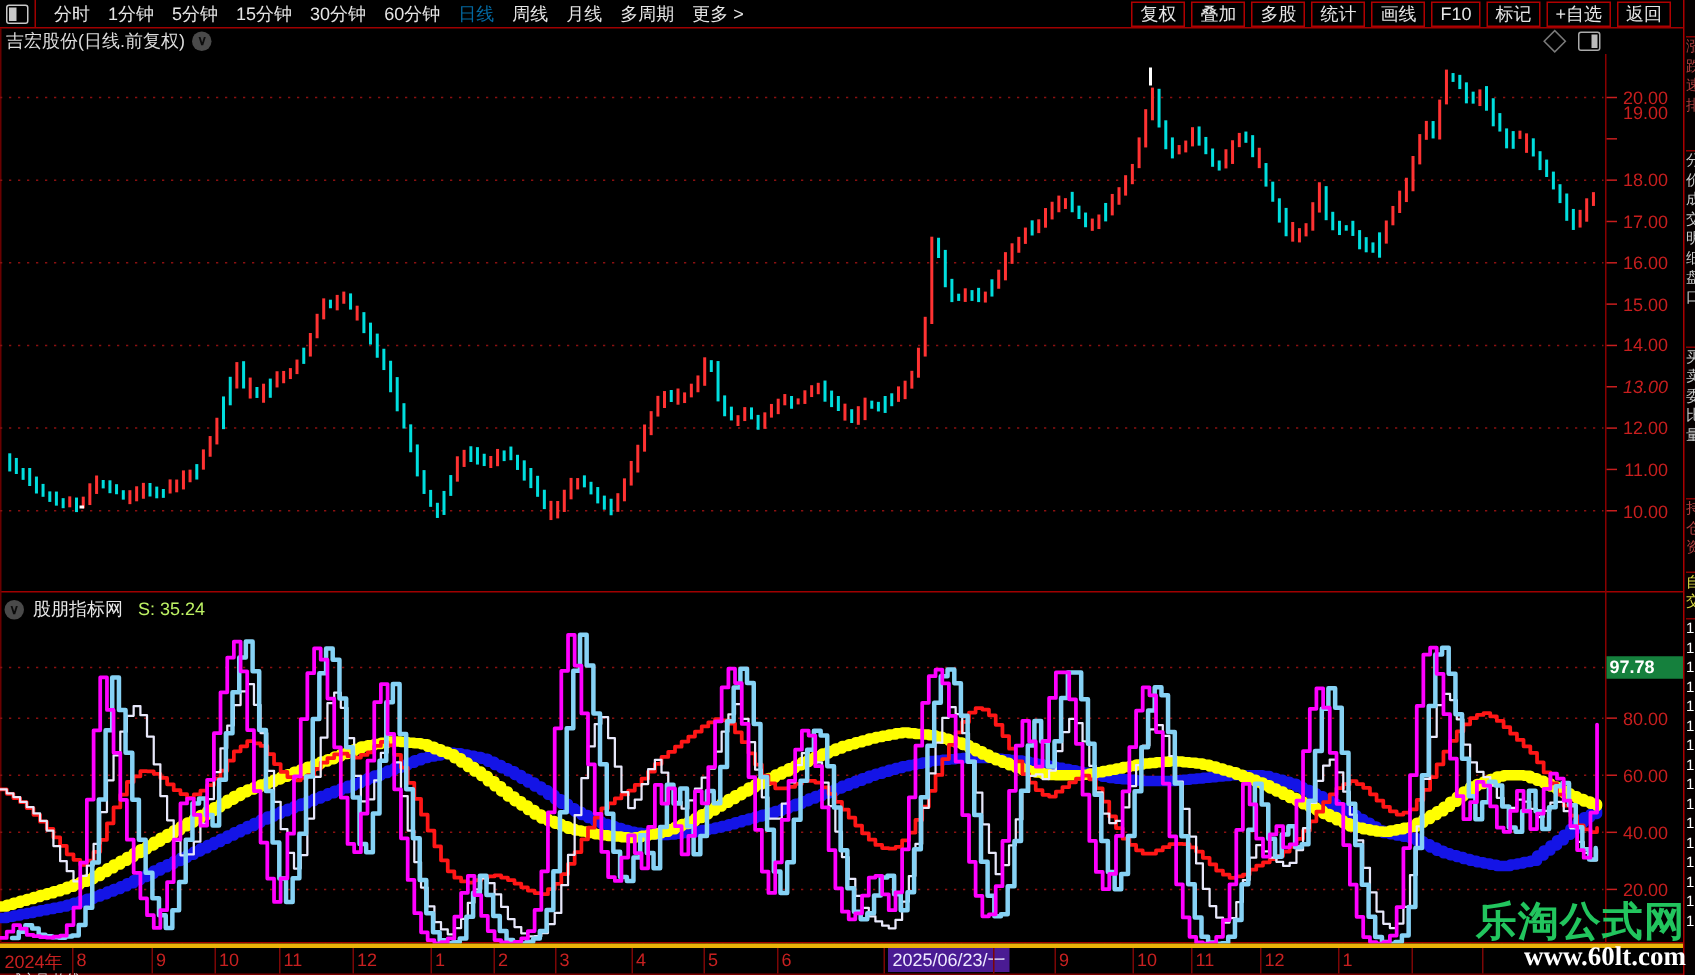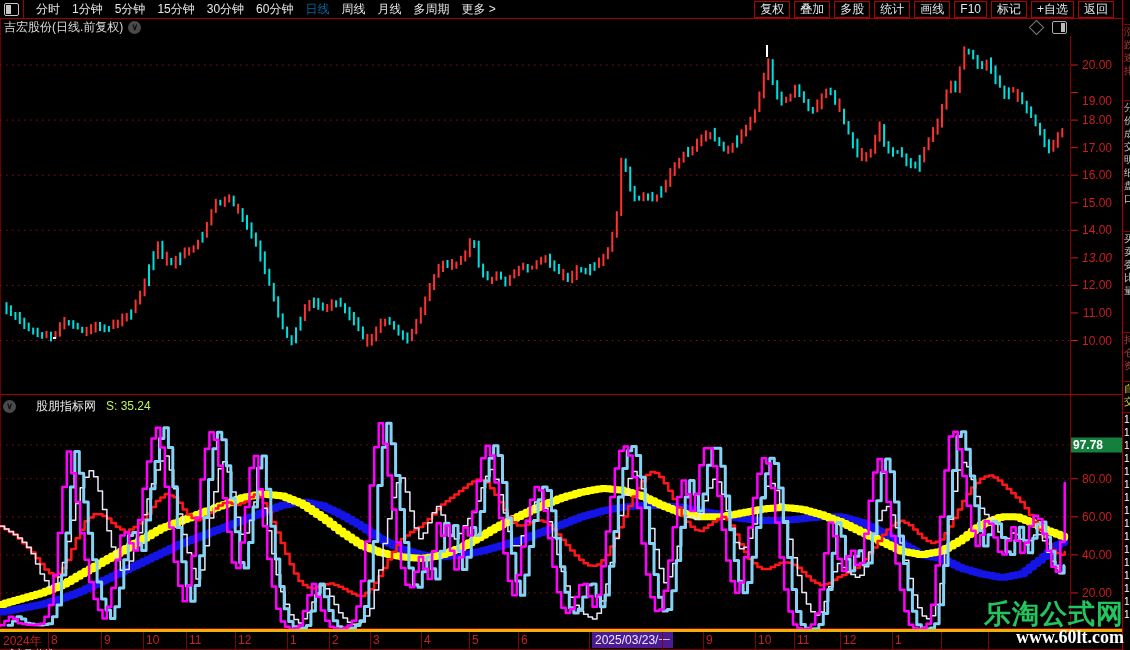--- a/index.html
+++ b/index.html
@@ -19,21 +19,21 @@
   #titlebar{left:0;top:18px;width:1122px;height:18px;display:flex;align-items:center;}
   #sym-title{color:#dcdcdc;font-size:12px;margin-left:4px;}
   .chev-circle{width:13px;height:13px;border-radius:50%;background:#4a4a4a;color:#0c0c0c;font-size:9px;line-height:13px;text-align:center;margin-left:5px;font-weight:bold;}
   #title-icons{margin-left:auto;display:flex;align-items:center;gap:10px;padding-right:55px;}
   #diamond-icon{width:9px;height:9px;border:1px solid #7a7a7a;transform:rotate(45deg);}
   #pane-icon{width:13px;height:11px;border:1px solid #aaa;border-radius:2px;position:relative;}
   #pane-icon::after{content:"";position:absolute;right:1px;top:1px;bottom:1px;width:4px;background:#bbb;}
   
   #ind-header{left:0;top:396px;width:1069px;height:20px;display:flex;align-items:center;}
   #ind-header .chev-circle{margin-left:3px;}
-  #ind-name{color:#e8e8e8;font-size:12px;margin-left:20px;}
+  #ind-name{color:#e8e8e8;font-size:12px;margin-left:6px;}
   #ind-val{color:#bef264;font-size:12px;margin-left:10px;}
   
   .pl{position:absolute;color:#c81e1e;font-size:12px;transform:translateY(-50%);right:10px;}
   #price-axis,#ind-axis{left:1070px;width:52px;}
   #hl-val{position:absolute;left:1071px;width:51px;height:15px;background:#15803d;color:#fff;font-size:12px;line-height:15px;padding-left:2px;transform:translateY(-50%);font-weight:bold;}
   
   #time-axis{left:0;top:629px;width:1122px;height:17px;background:#000;border-top:3px solid #eab308;border-bottom:1px solid #7a0000;}
   .month{position:absolute;top:1px;color:#c82020;font-size:12px;}
   .vsep{position:absolute;top:0;width:1px;height:17px;background:#7c0606;}
   #year-label{position:absolute;left:3px;top:1px;color:#c82020;font-size:12px;}
@@ -486,21 +486,21 @@
 </div>
 
 <div class="abs" id="ind-header">
   <span class="chev-circle">∨</span>
   <span id="ind-name">股朋指标网</span>
   <span id="ind-val">S: 35.24</span>
 </div>
 
 <div class="abs" id="price-axis" style="top:0;height:394px;">
     <div class="pl" style="top: 65px;">20.00</div>
-    <div class="pl" style="top: 101px; margin-left: 20px;">19.00</div>
+    <div class="pl" style="top: 75px; margin-left: 20px;">19.00</div>
     <div class="pl" style="top: 120.1px; text-align: right;">18.00</div>
     <div class="pl" style="top: 147.65px;">17.00</div>
     <div class="pl" style="top: 175.2px;">16.00</div>
     <div class="pl" style="top: 202.75px;">15.00</div>
     <div class="pl" style="top: 230.3px;">14.00</div>
     <div class="pl" style="top: 257.85px; font-style: italic;">13.00</div>
     <div class="pl" style="top: 285.4px;">12.00</div>
     <div class="pl" style="top: 312.95px;">11.00</div>
     <div class="pl" style="top: 340.5px;">10.00</div>
   </div>
@@ -508,21 +508,21 @@
 <div class="abs" id="ind-axis" style="top:394px;height:235px;">
     <div class="pl" style="top: 84.76px;">80.00</div>
     <div class="pl" style="top: 122.82px;">60.00</div>
     <div class="pl" style="top: 160.88px;">40.00</div>
     <div class="pl" style="top: 198.94px;">20.00</div>
   </div>
 <div id="hl-val" style="top: 444.925px;">97.78</div>
 
 <div class="abs" id="time-axis">
   <span id="year-label">2024年</span>
-  <span id="date-hl" style="left: 592px;">2025/03/23/一</span>
+  <span id="date-hl" style="left: 592px;">2025/06/23/一</span>
 <div class="vsep" style="left: 48px;"></div>
     <div class="vsep" style="left: 101px;"></div>
     <div class="vsep" style="left: 143px;"></div>
     <div class="vsep" style="left: 186px;"></div>
     <div class="vsep" style="left: 235px;"></div>
     <div class="vsep" style="left: 287px;"></div>
     <div class="vsep" style="left: 329px;"></div>
     <div class="vsep" style="left: 370px;"></div>
     <div class="vsep" style="left: 421px;"></div>
     <div class="vsep" style="left: 469px;"></div>

